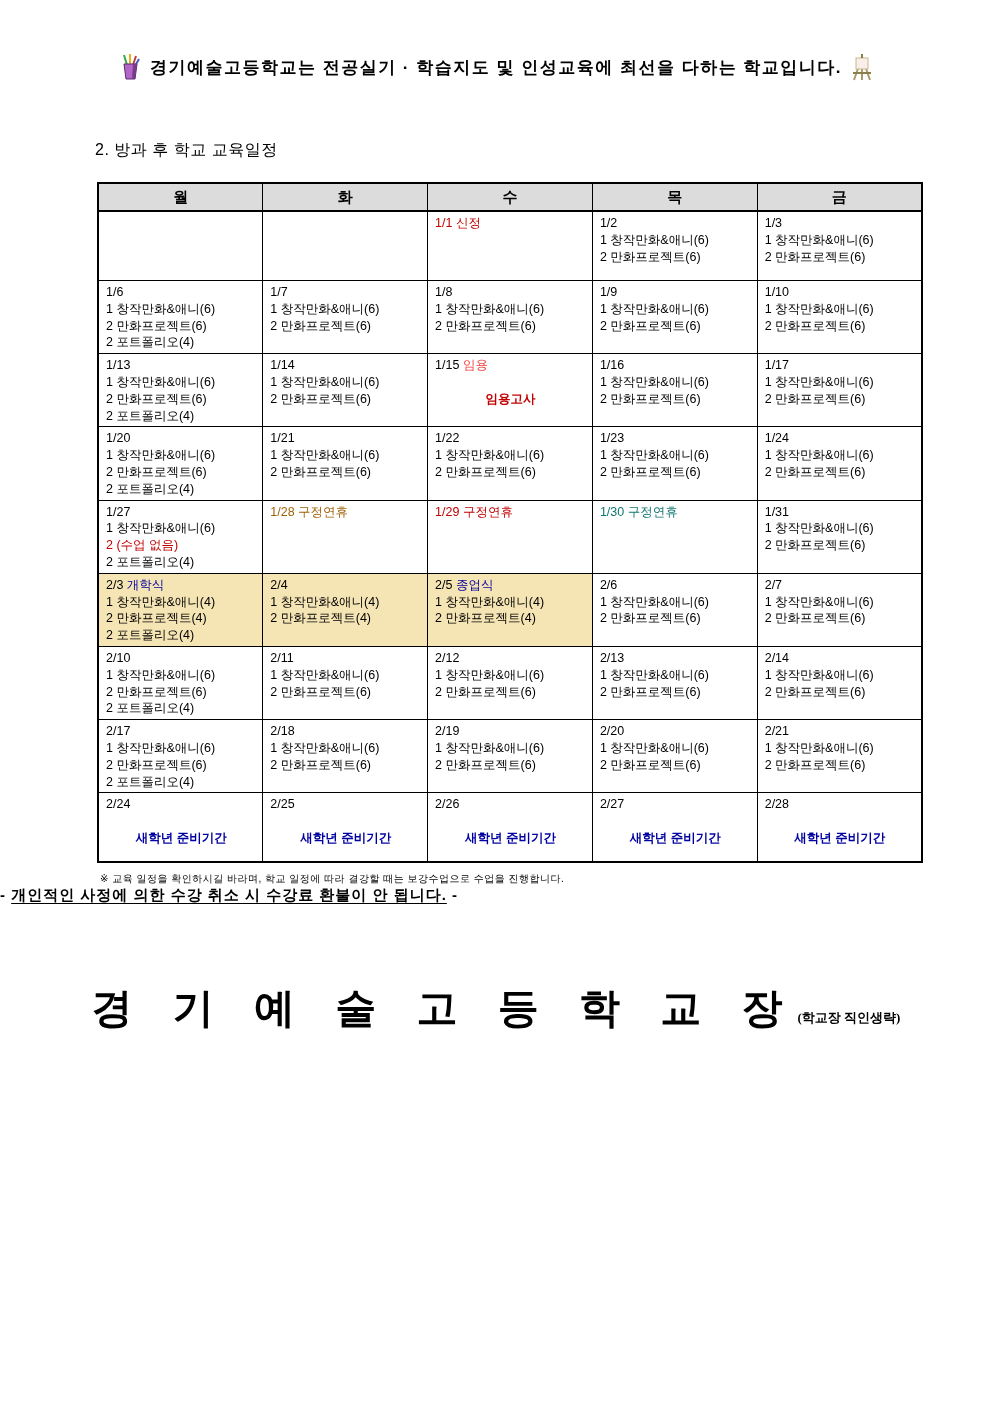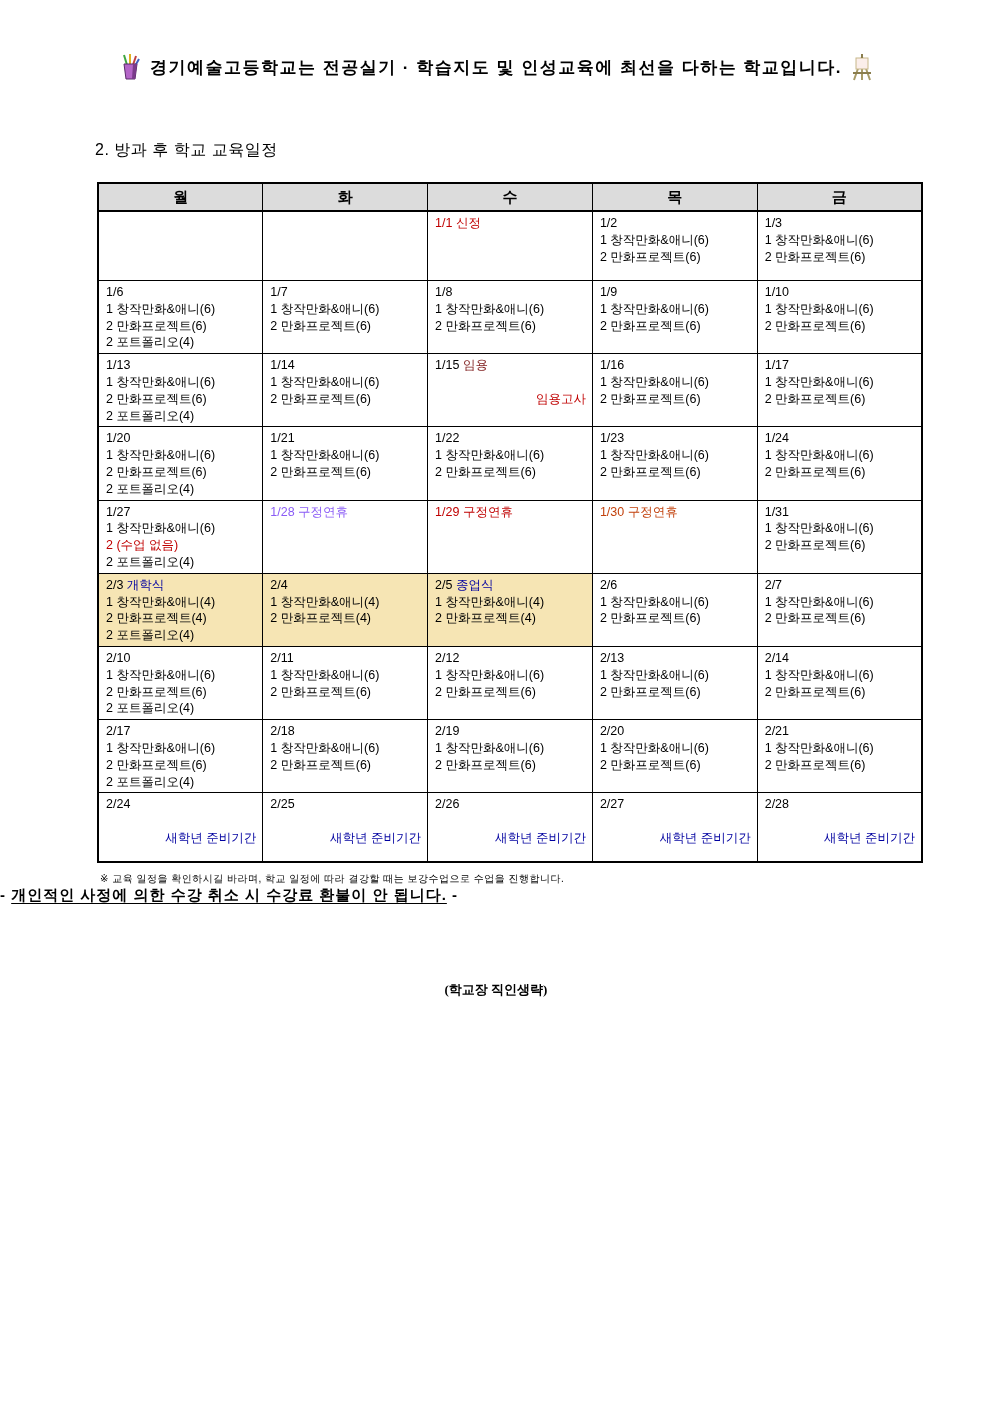--- a/index.html
+++ b/index.html
@@ -24,21 +24,21 @@
   table.cal th{
     border:1px solid #000;border-bottom:2px solid #000;
     font-size:15px;font-weight:bold;height:24px;text-align:center;
   }
   table.cal td{
     border:1px solid #000;vertical-align:top;
     padding:3px 6px 2px 7px;height:63px;
     font-size:12.5px;line-height:16.8px;
   }
   .cl{white-space:pre;overflow:hidden;}
-  .cl.center{text-align:right;white-space:normal;}
+  .cl.center{text-align:center;white-space:normal;font-weight:bold;}
   .note{
     margin:9px 0 0 100px;font-size:10px;letter-spacing:0.5px;
   }
   .refund{
     font-size:15px;font-weight:bold;letter-spacing:1px;
   }
   .refund .u{text-decoration:underline;text-underline-offset:3px;}
   .issue-date{
     margin-top:80px;text-align:center;
     font-family:"Liberation Serif","DejaVu Serif",serif;
@@ -143,21 +143,21 @@
             <div class="cl"><span>1 창작만화&amp;애니(6)</span></div>
             <div class="cl"><span>2 만화프로젝트(6)</span></div>
             <div class="cl"><span>2 포트폴리오(4)</span></div>
           </td>
           <td>
             <div class="cl"><span>1/14</span></div>
             <div class="cl"><span>1 창작만화&amp;애니(6)</span></div>
             <div class="cl"><span>2 만화프로젝트(6)</span></div>
           </td>
           <td>
-            <div class="cl"><span>1/15 </span><span style="color: #7f1d1d;">임용</span></div>
+            <div class="cl"><span>1/15 </span><span style="color: #ef4444;">임용</span></div>
             <div class="cl">&nbsp;</div>
             <div class="cl center"><span style="color: rgb(192, 0, 0);">임용고사</span></div>
           </td>
           <td>
             <div class="cl"><span>1/16</span></div>
             <div class="cl"><span>1 창작만화&amp;애니(6)</span></div>
             <div class="cl"><span>2 만화프로젝트(6)</span></div>
           </td>
           <td>
             <div class="cl"><span>1/17</span></div>
@@ -194,27 +194,27 @@
           </td>
         </tr>
         <tr>
           <td>
             <div class="cl"><span>1/27</span></div>
             <div class="cl"><span>1 창작만화&amp;애니(6)</span></div>
             <div class="cl"><span style="color: rgb(192, 0, 0);">2 (수업 없음)</span></div>
             <div class="cl"><span>2 포트폴리오(4)</span></div>
           </td>
           <td>
-            <div class="cl"><span style="color: #8b5cf6;">1/28 구정연휴</span></div>
+            <div class="cl"><span style="color: #a16207;">1/28 구정연휴</span></div>
           </td>
           <td>
             <div class="cl"><span style="color: rgb(192, 0, 0);">1/29 구정연휴</span></div>
           </td>
           <td>
-            <div class="cl"><span style="color: #c2410c;">1/30 구정연휴</span></div>
+            <div class="cl"><span style="color: #0f766e;">1/30 구정연휴</span></div>
           </td>
           <td>
             <div class="cl"><span>1/31</span></div>
             <div class="cl"><span>1 창작만화&amp;애니(6)</span></div>
             <div class="cl"><span>2 만화프로젝트(6)</span></div>
           </td>
         </tr>
         <tr>
           <td style="background: rgb(246, 229, 180);">
             <div class="cl"><span>2/3 </span><span style="color: rgb(0, 0, 160);">개학식</span></div>
@@ -328,16 +328,17 @@
         </tr>
       </tbody>
   </table>
 
   <div class="note">※ 교육 일정을 확인하시길 바라며, 학교 일정에 따라 결강할 때는 보강수업으로 수업을 진행합니다.</div>
 
   <div class="refund"><span>- </span><span class="u">개인적인 사정에 의한 수강 취소 시 수강료 환불이 안 됩니다.</span><span> -</span></div>
 
 
   <div class="signature">
+    <span class="big">경 기 예 술 고 등 학 교 장</span>
     <span class="small">(학교장 직인생략)</span>
   </div>
 
 </div>
 
 </body></html>

